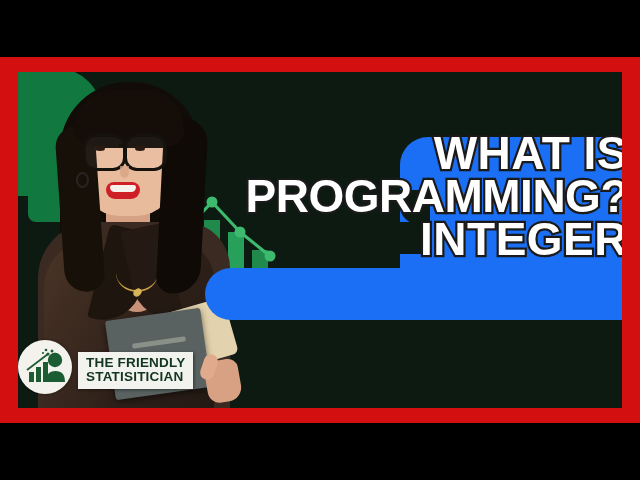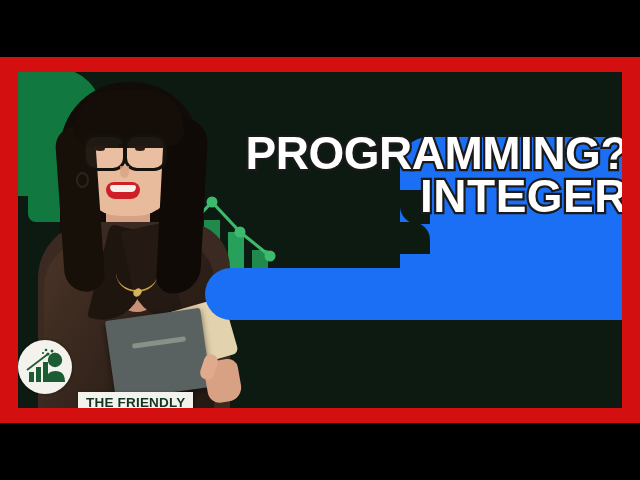--- a/index.html
+++ b/index.html
@@ -306,21 +306,20 @@
     box-shadow: 0 0 0 2px rgba(0,0,0,.10);
     overflow: hidden;
   }
   .logo-label {
     position: absolute;
     left: 60px; top: 12px;
     background: #f2f2ee;
     padding: 4px 8px 5px 8px;
     line-height: 1.04;
     box-shadow: 1px 1px 3px rgba(0,0,0,.45);
-    margin-top: 40px;
   }
   .logo-label .l1, .logo-label .l2 {
     display: block;
     color: #13351f;
     font-weight: bold;
     font-size: 13.5px;
     letter-spacing: .2px;
     white-space: nowrap;
     font-family: "Liberation Sans", sans-serif;
   }
@@ -459,20 +458,21 @@
     </div>
 
     <div class="title-banner banner-a"></div>
     <div class="title-banner banner-b"></div>
     <div class="title-banner banner-c"></div>
     <div class="title-banner banner-d"></div>
     <div class="banner-notch-round"></div>
     <div class="banner-notch-round2"></div>
 
     <div class="title-text">
+      <span class="ln">WHAT IS</span>
       <span class="ln last">PROGRAMMING?</span>
       <span class="ln">INTEGER</span>
     </div>
 
     <div class="logo-wrap">
       <div class="logo-circle">
         <svg viewBox="0 0 54 54" width="54" height="54">
           <g fill="#1b5c33">
             <rect x="11" y="32" width="5" height="10"></rect>
             <rect x="18" y="27" width="5" height="15"></rect>
@@ -484,20 +484,21 @@
             <circle cx="33" cy="16" r="1.2"></circle>
             <circle cx="37" cy="14" r="1.2"></circle>
             <circle cx="25" cy="13" r="1.1"></circle>
             <circle cx="37" cy="20" r="7.2"></circle>
             <path d="M28 42 q0-11 9.5-11 q9.5 0 9.5 11 z"></path>
           </g>
         </svg>
       </div>
       <div class="logo-label">
         <span class="l1">THE FRIENDLY</span>
+        <span class="l2">STATISITICIAN</span>
       </div>
     </div>
 
   </div>
 
   <div class="right-red"></div>
   <div class="letterbox top"></div>
   <div class="letterbox bottom"></div>
 </div>
 

